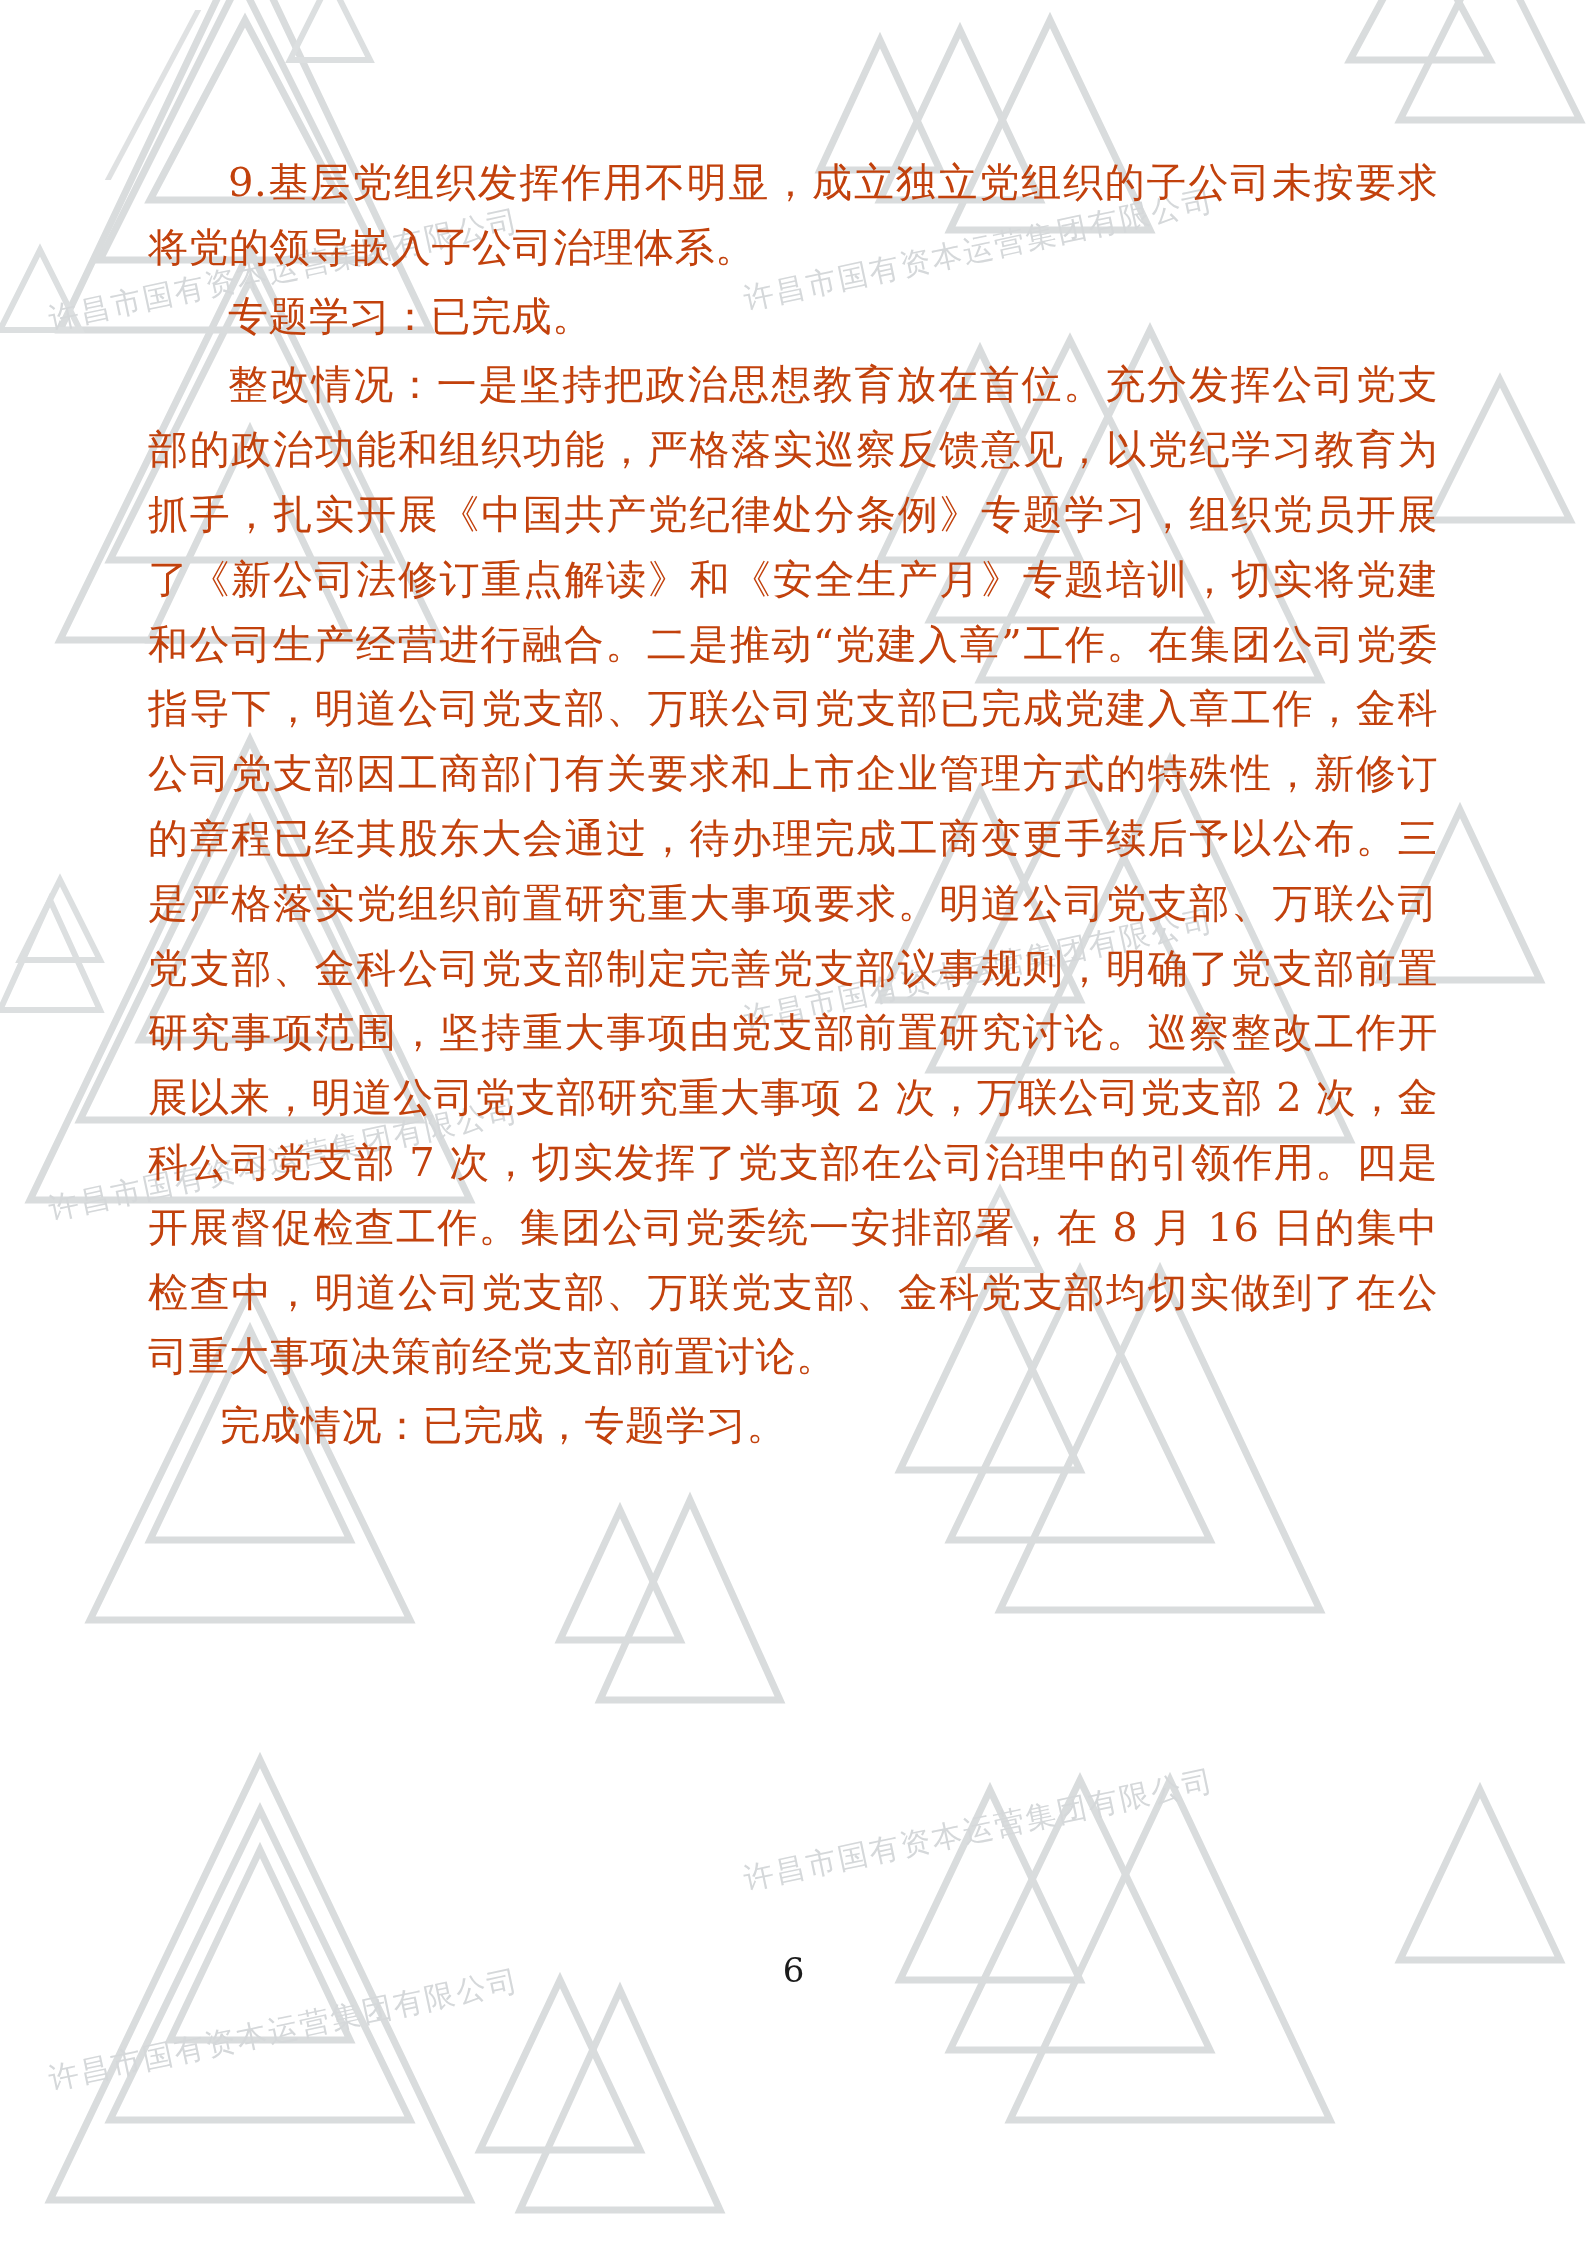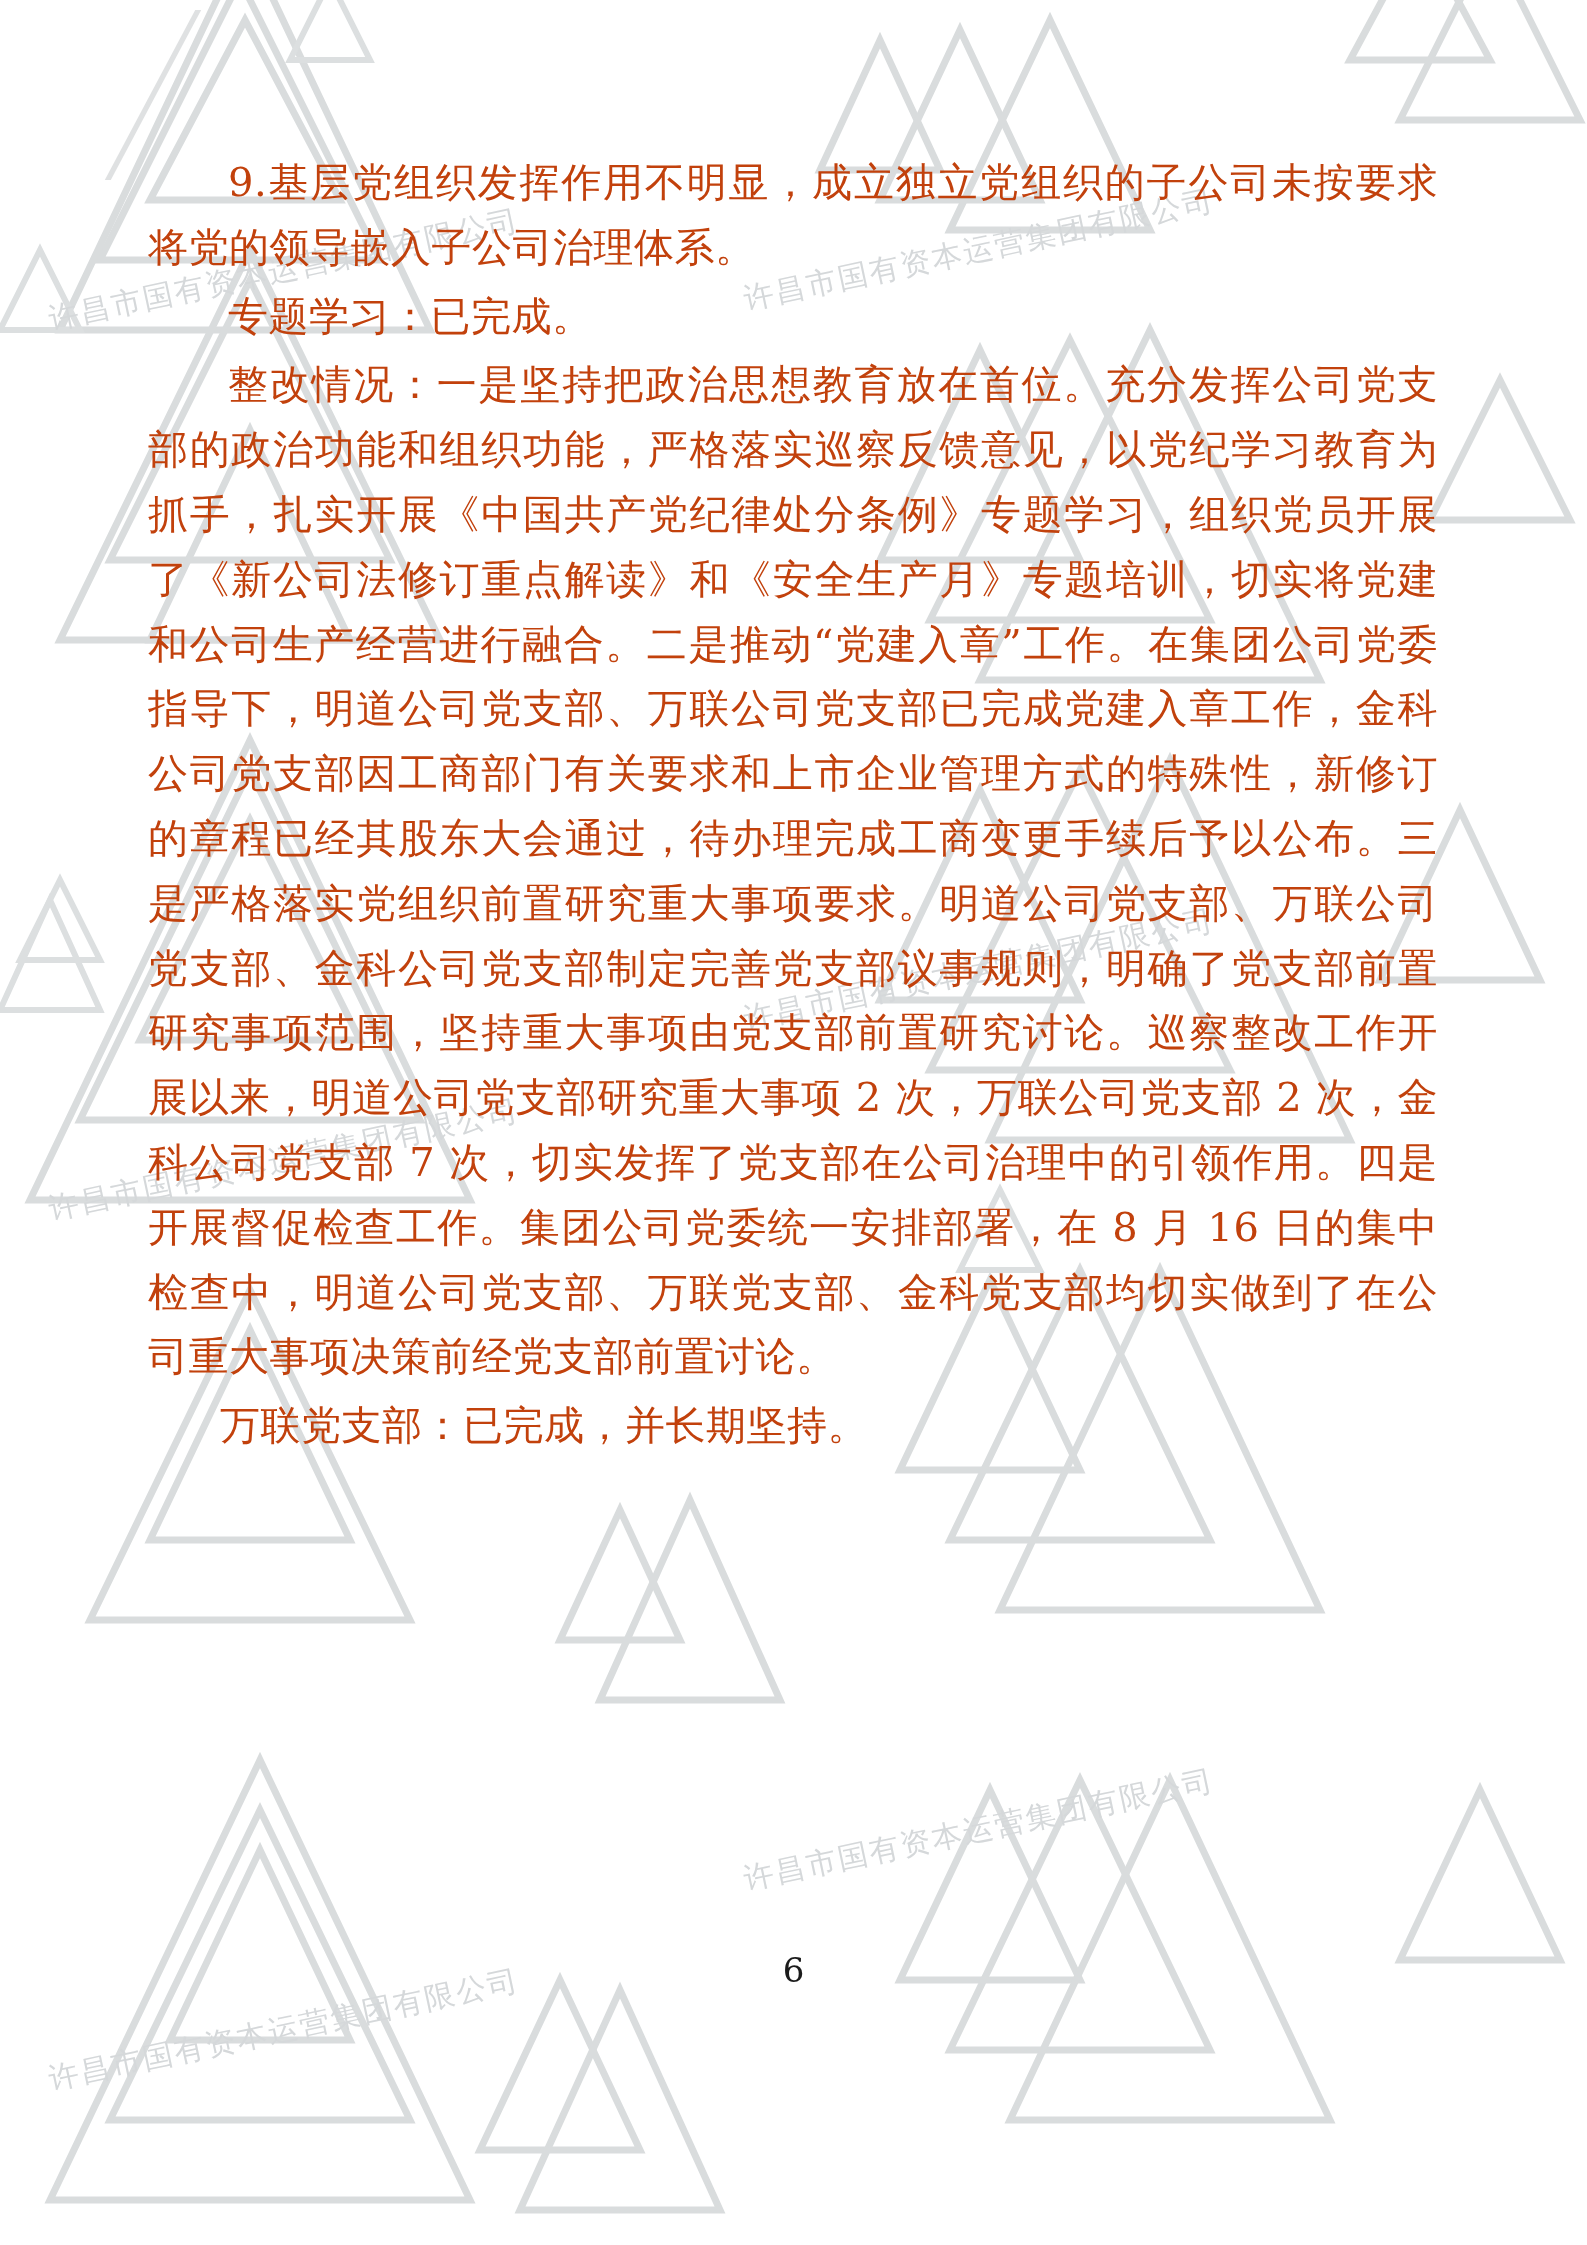--- a/index.html
+++ b/index.html
@@ -149,17 +149,17 @@
     <div class="wm-text" style="left:45px;top:1190px;transform:rotate(-12deg);">许昌市国有资本运营集团有限公司</div>
     <div class="wm-text" style="left:740px;top:1000px;transform:rotate(-12deg);">许昌市国有资本运营集团有限公司</div>
     <div class="wm-text" style="left:45px;top:2060px;transform:rotate(-12deg);">许昌市国有资本运营集团有限公司</div>
     <div class="wm-text" style="left:740px;top:1860px;transform:rotate(-12deg);">许昌市国有资本运营集团有限公司</div>
   </div>
 
   <div class="content">
     <p class="para indent">9.基层党组织发挥作用不明显，成立独立党组织的子公司未按要求将党的领导嵌入子公司治理体系。</p>
     <p class="para indent">专题学习：已完成。</p>
     <p class="para indent">整改情况：一是坚持把政治思想教育放在首位。充分发挥公司党支部的政治功能和组织功能，严格落实巡察反馈意见，以党纪学习教育为抓手，扎实开展《中国共产党纪律处分条例》专题学习，组织党员开展了《新公司法修订重点解读》和《安全生产月》专题培训，切实将党建和公司生产经营进行融合。二是推动“党建入章”工作。在集团公司党委指导下，明道公司党支部、万联公司党支部已完成党建入章工作，金科公司党支部因工商部门有关要求和上市企业管理方式的特殊性，新修订的章程已经其股东大会通过，待办理完成工商变更手续后予以公布。三是严格落实党组织前置研究重大事项要求。明道公司党支部、万联公司党支部、金科公司党支部制定完善党支部议事规则，明确了党支部前置研究事项范围，坚持重大事项由党支部前置研究讨论。巡察整改工作开展以来，明道公司党支部研究重大事项 2 次，万联公司党支部 2 次，金科公司党支部 7 次，切实发挥了党支部在公司治理中的引领作用。四是开展督促检查工作。集团公司党委统一安排部署，在 8 月 16 日的集中检查中，明道公司党支部、万联党支部、金科党支部均切实做到了在公司重大事项决策前经党支部前置讨论。</p>
-    <p class="para indent-small">万联党支部：已完成，并长期坚持。</p>
+    <p class="para indent-small">完成情况：已完成，专题学习。</p>
   </div>
 
   <div class="pagenum">6</div>
 </div>
 
 </body></html>

